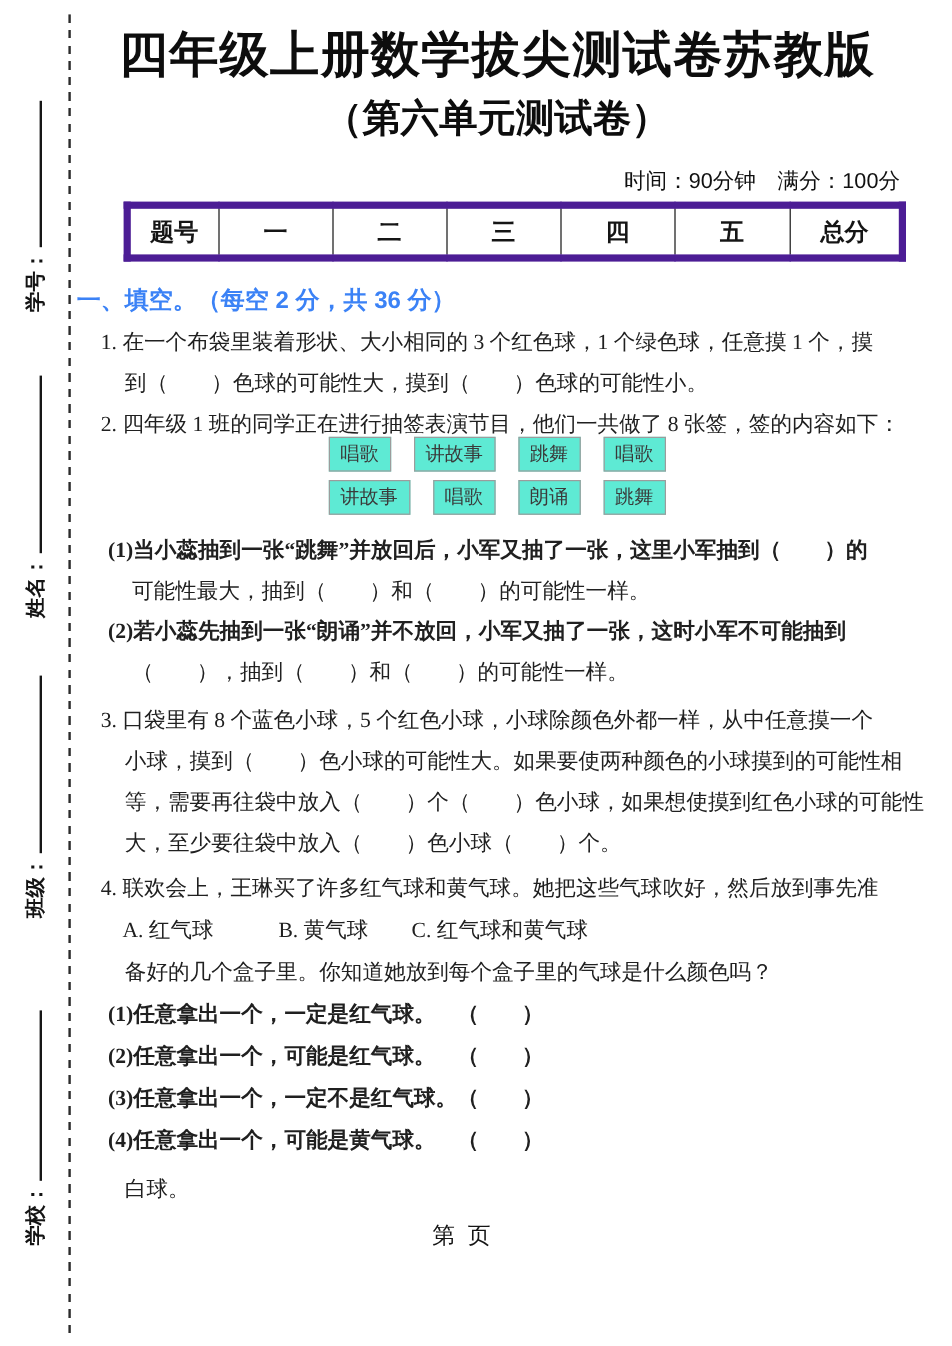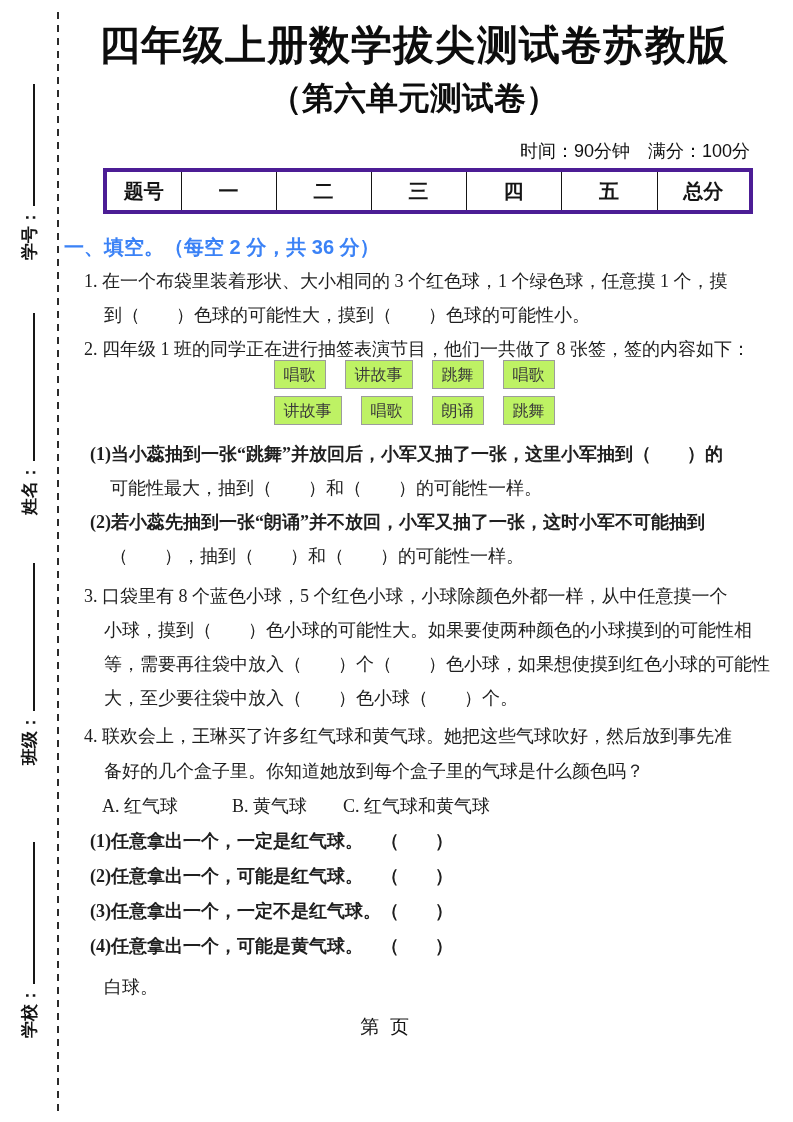--- a/index.html
+++ b/index.html
@@ -20,39 +20,39 @@
 
   .main{position:absolute;left:64px;top:0;width:700px;}
   .title{margin-top:20px;text-align:center;font-family:"Liberation Sans",sans-serif;
     font-weight:bold;font-size:41px;line-height:50px;letter-spacing:1px;color:#0d0d0d;}
   .subtitle{margin-top:8px;text-align:center;font-family:"Liberation Sans",sans-serif;
     font-weight:bold;font-size:32px;line-height:40px;color:#0d0d0d;}
   .meta{margin-top:22px;text-align:right;padding-right:14px;font-family:"Liberation Sans",sans-serif;
     font-size:18px;line-height:22px;font-weight:500;color:#101010;}
 
   table.score{border-collapse:collapse;margin:6px 0 0 39px;table-layout:fixed;width:646px;
-    border:4px solid #4c1d95;}
+    border:6px solid #4c1d95;}
   table.score td{border:1px solid #151515;text-align:center;vertical-align:middle;
     font-family:"Liberation Sans",sans-serif;font-size:20px;font-weight:600;color:#151515;}
   tr.hdr td{height:36px;}
   tr.scr td{height:31px;}
 
   .content{margin-top:16px;font-size:18px;line-height:34px;color:#202020;}
   .line{white-space:nowrap;}
   .heading{font-family:"Liberation Sans",sans-serif;font-weight:bold;font-size:20px;color:#3b82f6;}
   .ind-q{padding-left:20px;}
   .ind-cont{padding-left:40px;}
   .ind-sub{padding-left:26px;font-weight:bold;}
   .ind-subcont{padding-left:46px;}
   .ind-opt{padding-left:38px;}
 
   .signs{margin-top:-6px;display:flex;flex-direction:column;gap:7px;align-items:center;}
   .srow{display:flex;gap:19px;}
   .sign-box{border:1px solid #9c9c9c;height:27px;line-height:27px;padding:0 9px;
-    font-size:16px;color:#3a3a3a;text-align:center;background:#bef264;}
+    font-size:16px;color:#3a3a3a;text-align:center;background:#5eead4;}
 
   .blk-sub1{margin-top:12px;}
   .blk-q3{margin-top:6px;}
   .blk-q4{margin-top:4px;}
   .blk-q4 .line{line-height:35px;}
   .blk-q5{margin-top:6px;}
   .footer{margin-top:6px;text-align:center;padding-right:56px;font-weight:normal;
     font-size:19px;letter-spacing:3px;color:#141414;}
 </style>
 </head>
@@ -141,22 +141,22 @@
 
     <div class="blk-q3">
       <div class="line ind-q">3. 口袋里有 8 个蓝色小球，5 个红色小球，小球除颜色外都一样，从中任意摸一个</div>
       <div class="line ind-cont">小球，摸到（　　）色小球的可能性大。如果要使两种颜色的小球摸到的可能性相</div>
       <div class="line ind-cont">等，需要再往袋中放入（　　）个（　　）色小球，如果想使摸到红色小球的可能性</div>
       <div class="line ind-cont">大，至少要往袋中放入（　　）色小球（　　）个。</div>
     </div>
 
     <div class="blk-q4">
       <div class="line ind-q">4. 联欢会上，王琳买了许多红气球和黄气球。她把这些气球吹好，然后放到事先准</div>
+      <div class="line ind-opt">A. 红气球　　　B. 黄气球　　C. 红气球和黄气球</div>
       <div class="line ind-cont">备好的几个盒子里。你知道她放到每个盒子里的气球是什么颜色吗？</div>
-      <div class="line ind-opt">A. 红气球　　　B. 黄气球　　C. 红气球和黄气球</div>
       <div class="line ind-sub">(1)任意拿出一个，一定是红气球。　（　　）</div>
       <div class="line ind-sub">(2)任意拿出一个，可能是红气球。　（　　）</div>
       <div class="line ind-sub">(3)任意拿出一个，一定不是红气球。（　　）</div>
       <div class="line ind-sub">(4)任意拿出一个，可能是黄气球。　（　　）</div>
     </div>
 
     <div class="blk-q5">
       <div class="line ind-cont">白球。</div>
     </div>
 

